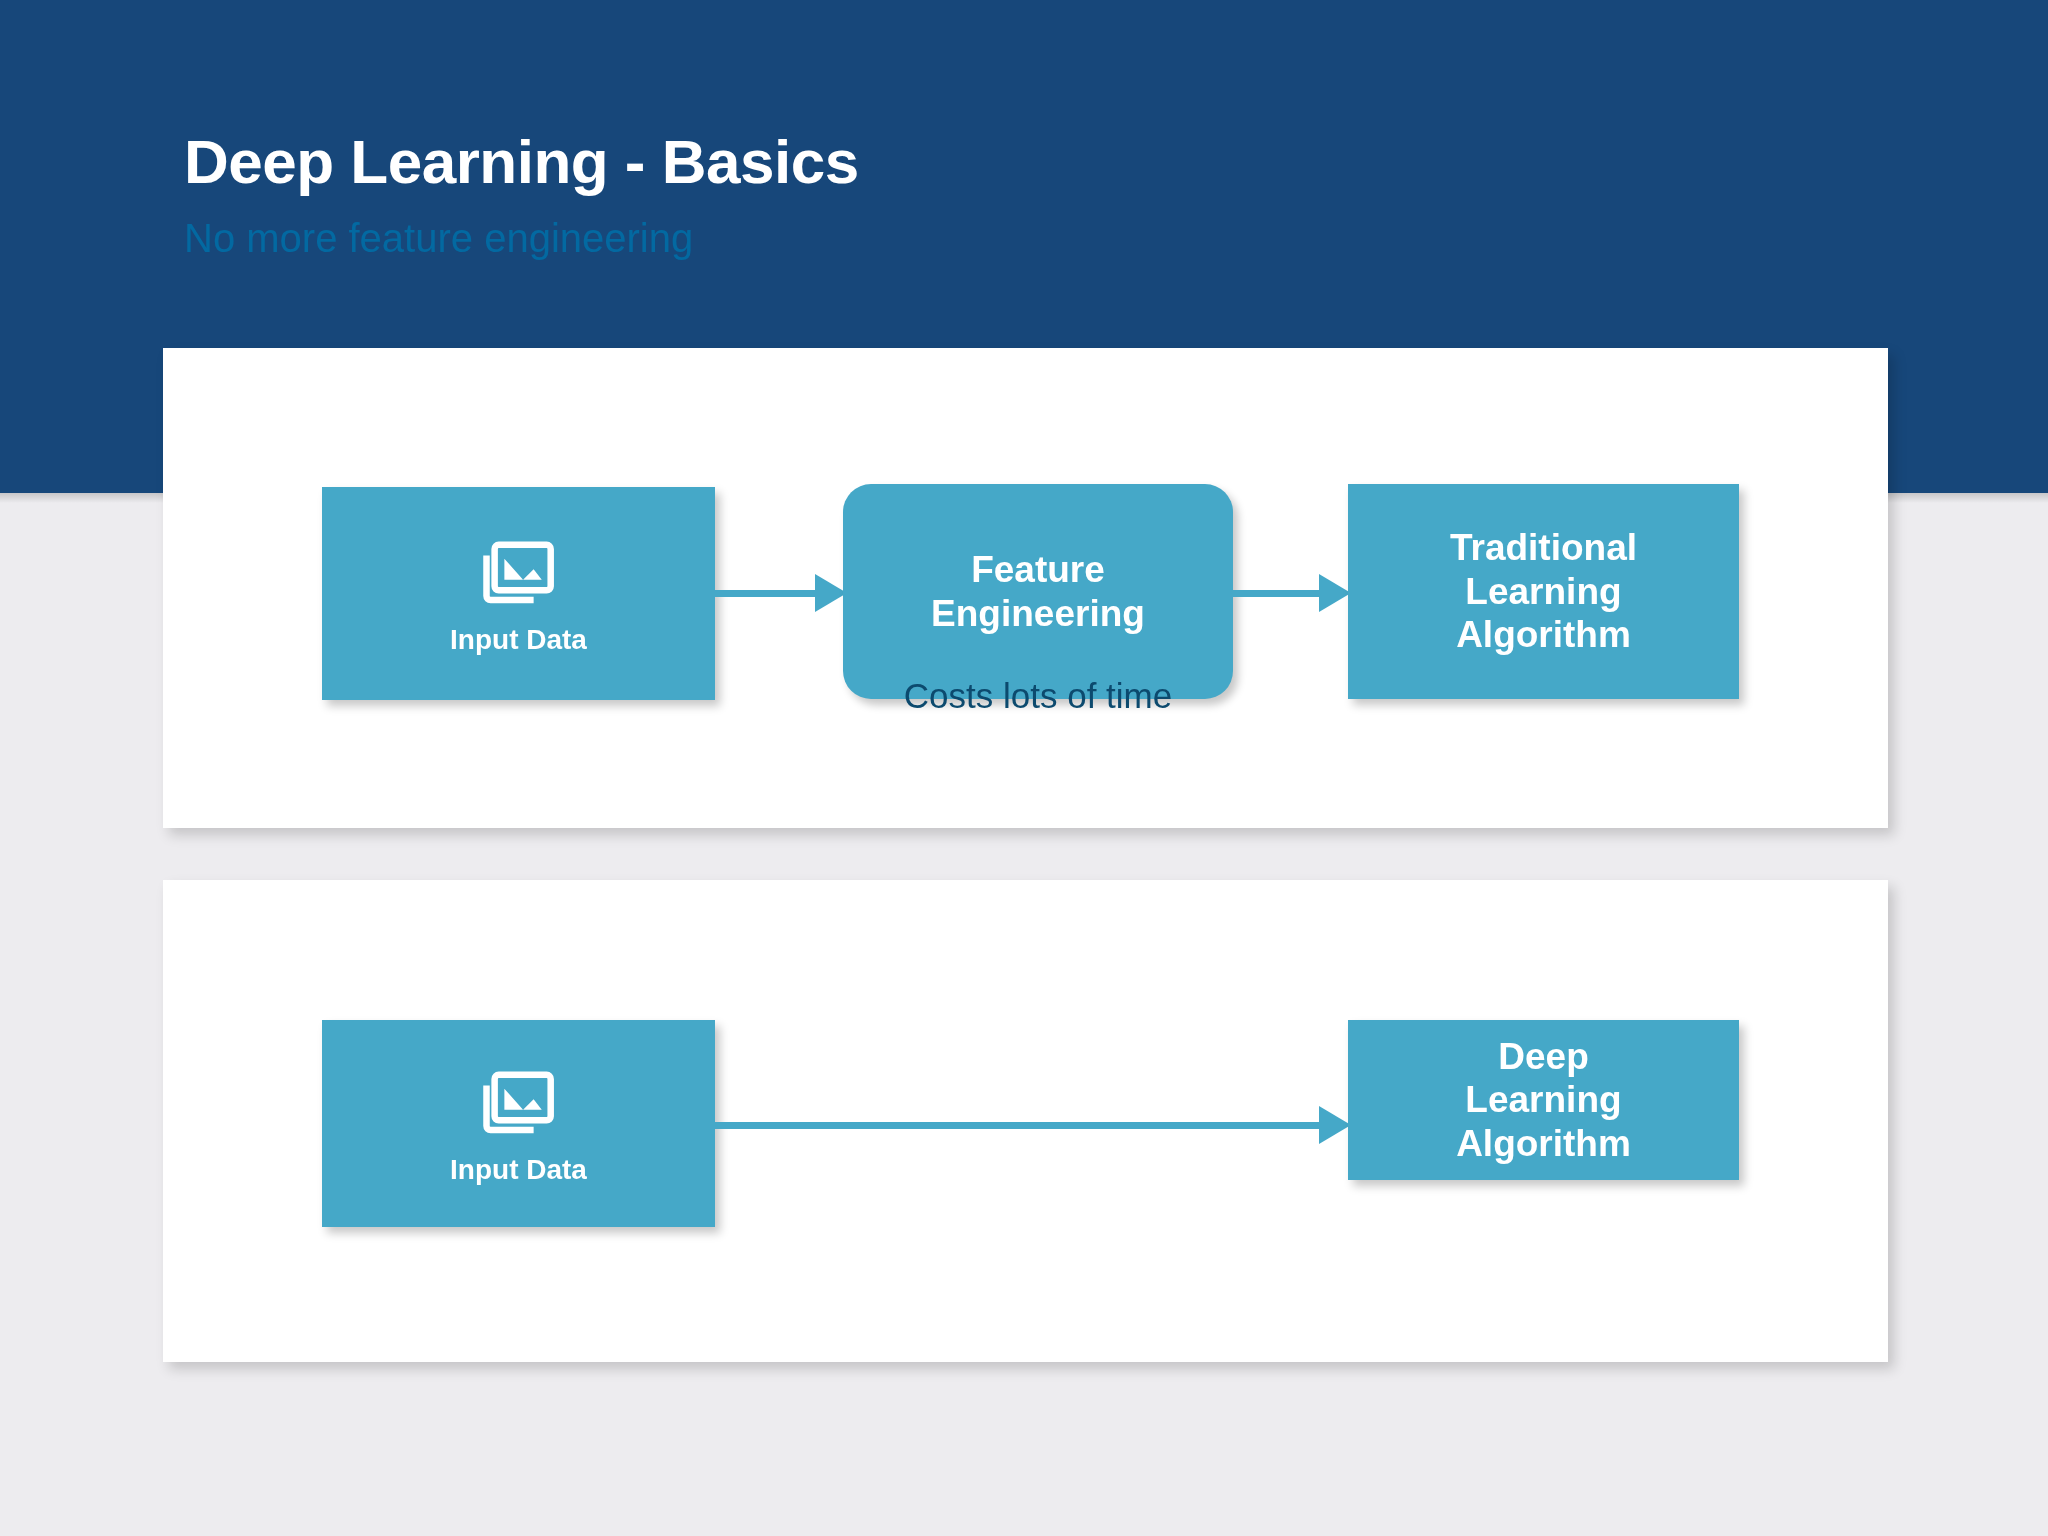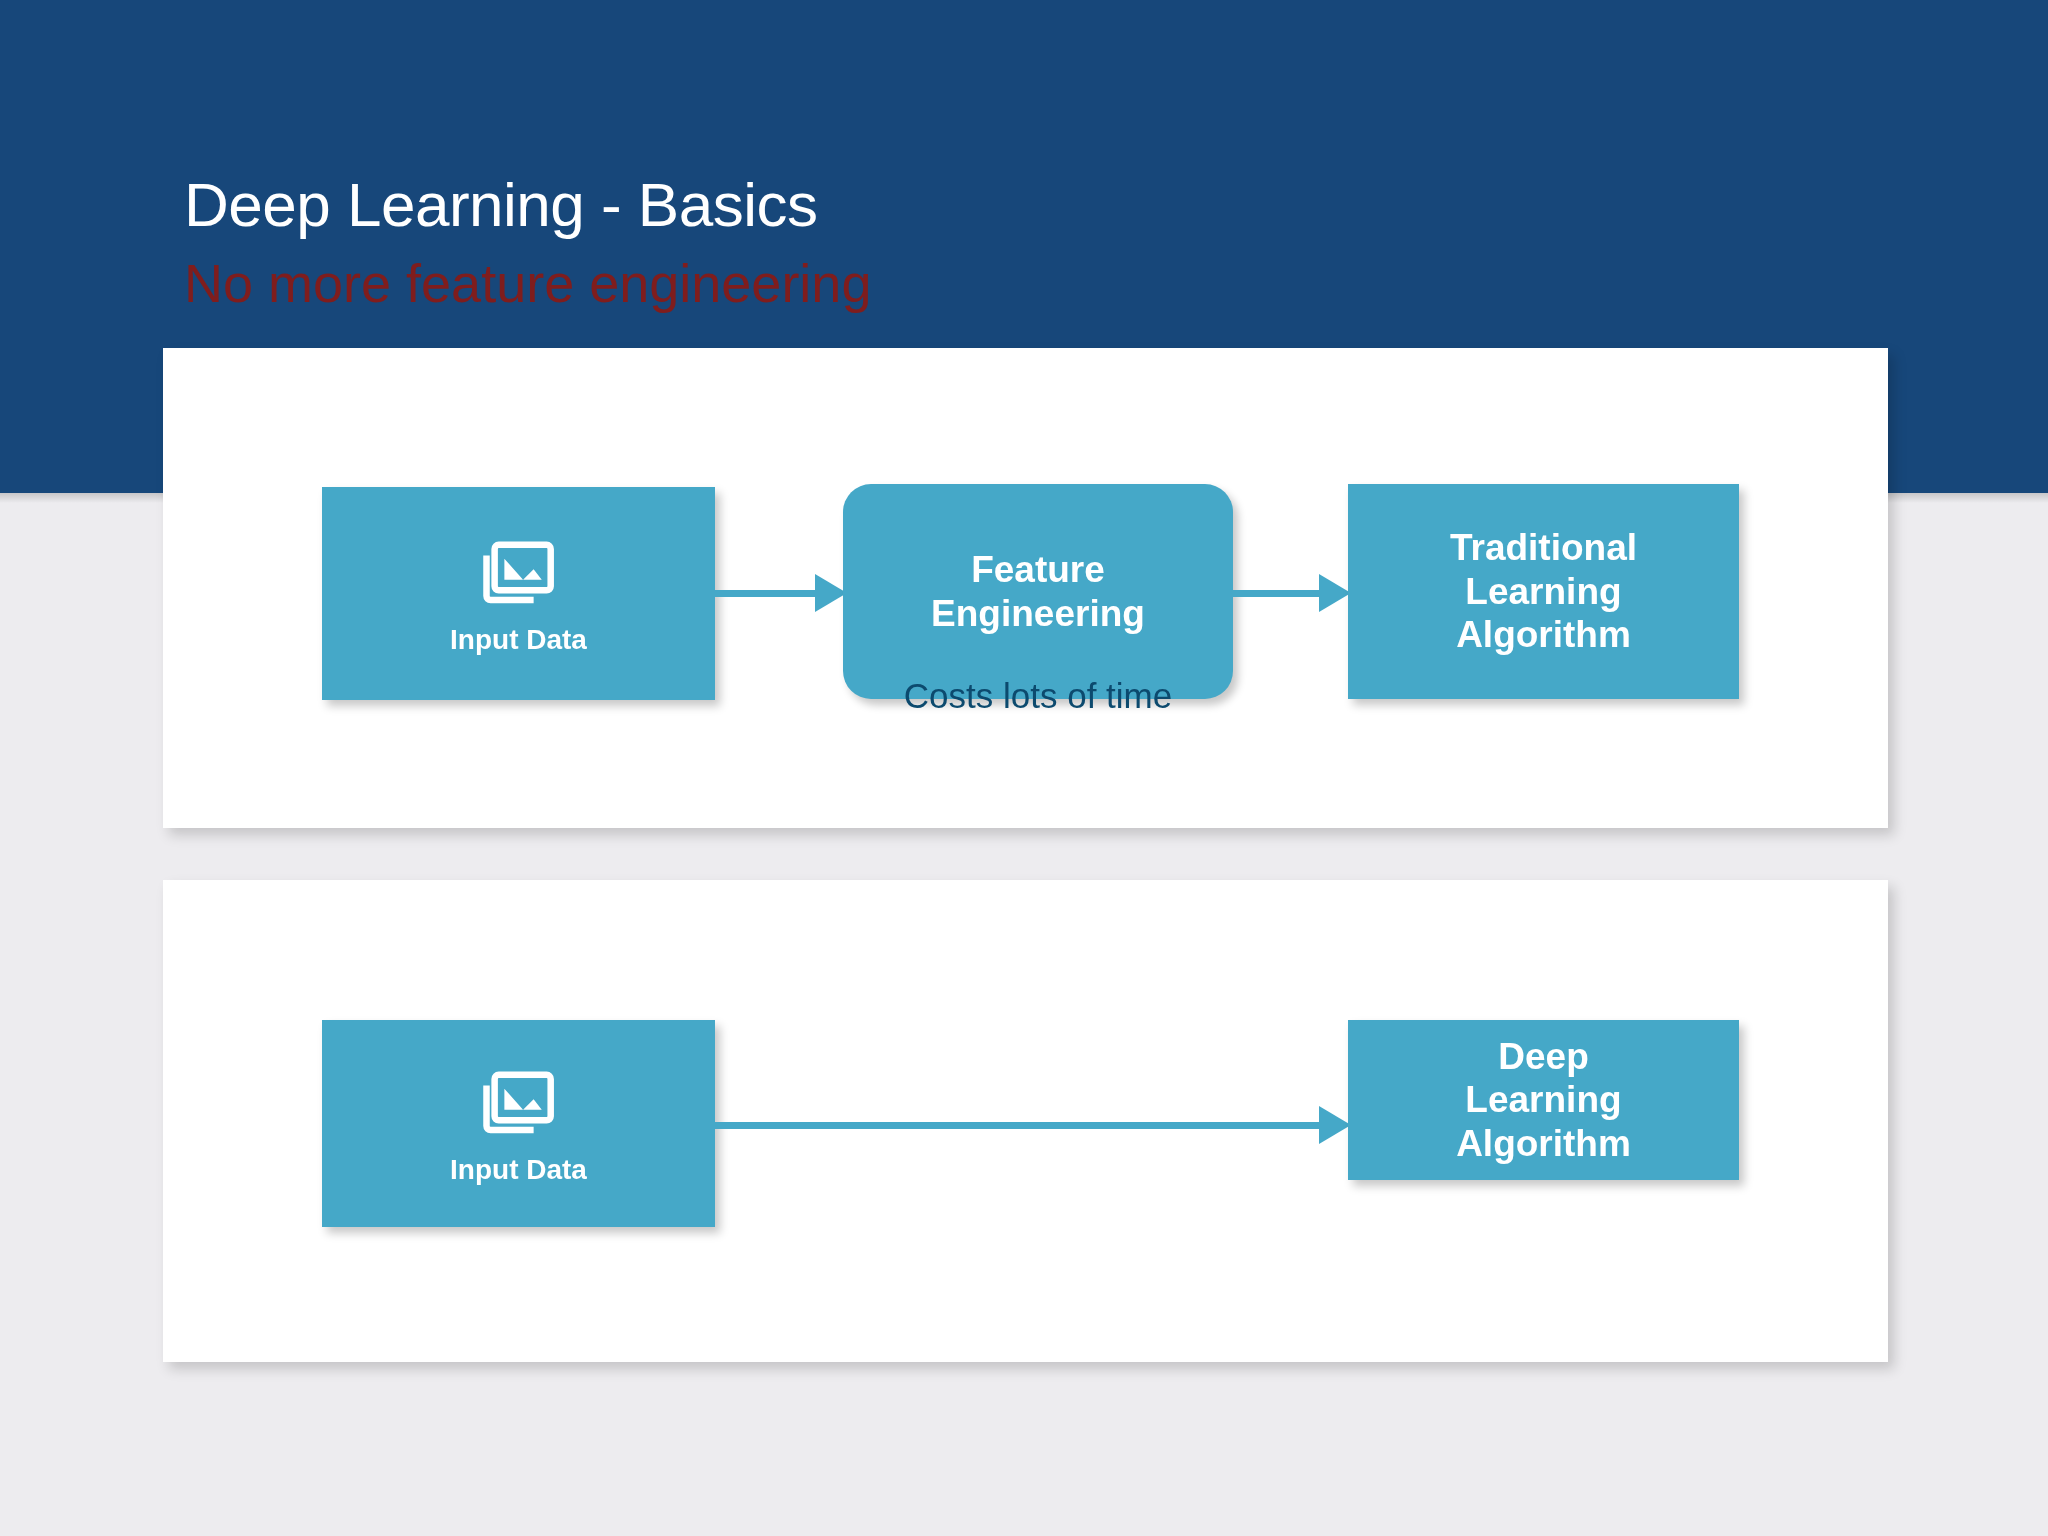--- a/index.html
+++ b/index.html
@@ -35,32 +35,31 @@
   }
 
   #title-block {
     position: absolute;
     left: 184px;
     top: 128px;
     width: 1400px;
   }
   #slide-title {
     font-size: 62px;
-    font-weight: normal;
+    font-weight: bold;
     color: #ffffff;
     letter-spacing: -0.5px;
     line-height: 1.1;
     white-space: nowrap;
-    margin-top: 43px;
   }
   #slide-subtitle {
-    margin-top: 12px;
-    font-size: 54px;
+    margin-top: 18px;
+    font-size: 40px;
     font-weight: normal;
-    color: #7f1d1d;
+    color: #0369a1;
     line-height: 1.2;
     white-space: nowrap;
   }
 
   
   .card {
     position: absolute;
     background: #ffffff;
     box-shadow: 6px 7px 12px rgba(0,0,0,0.17);
   }

